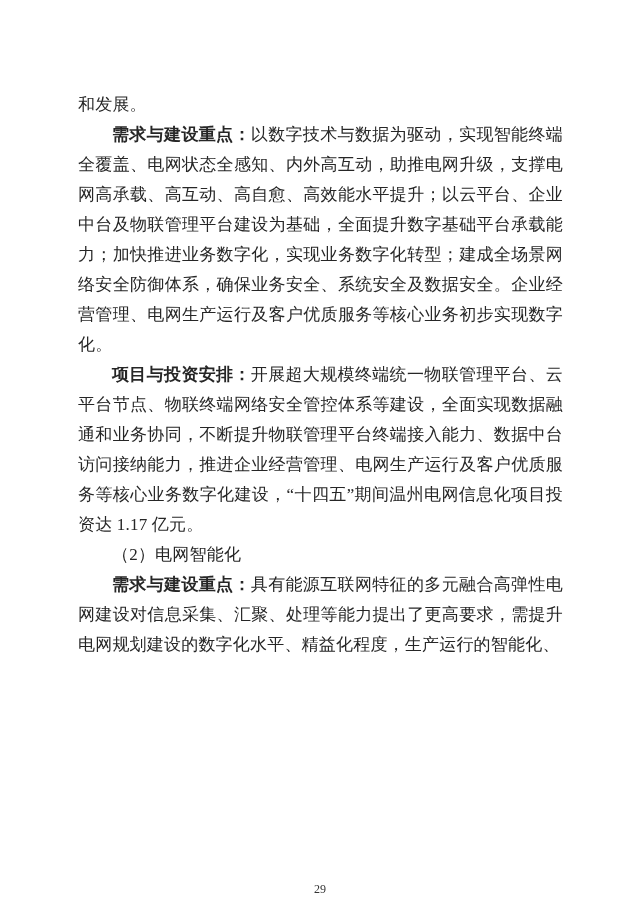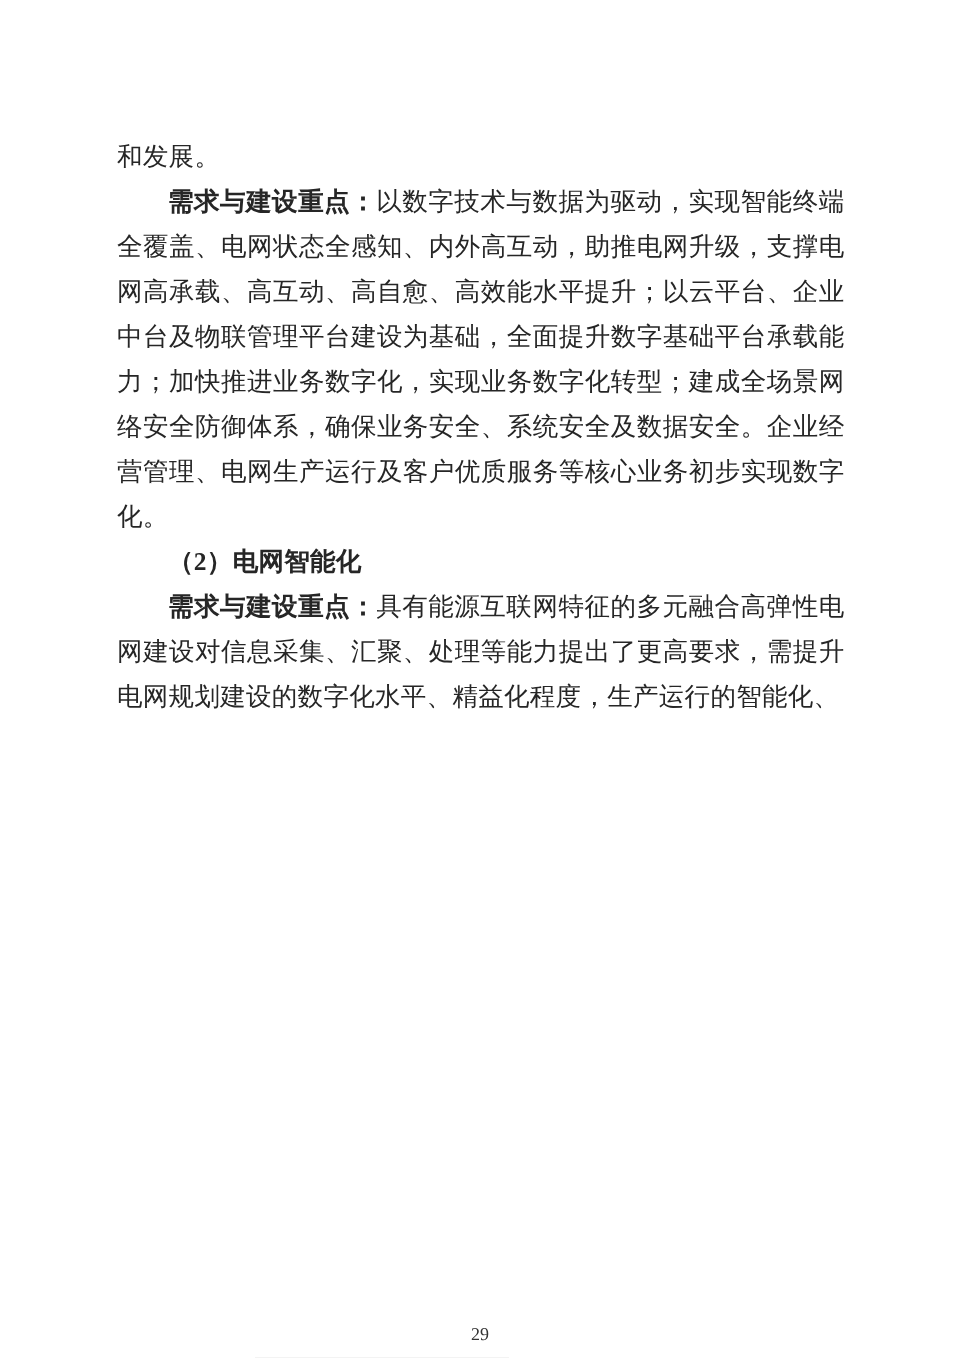--- a/index.html
+++ b/index.html
@@ -33,21 +33,21 @@
     text-indent: 2em;
   }
   .para.no-indent {
     text-indent: 0;
     font-family: Liberation Serif, serif;
   }
   .label {
     font-weight: bold;
   }
   .heading .bold {
-    font-weight: bold;
+    font-weight: normal;
   }
   .footer {
     position: absolute;
     left: 0;
     right: 0;
     top: 881px;
     text-align: center;
     font-size: 12px;
     line-height: 16px;
     color: #333333;
@@ -57,20 +57,21 @@
 <body>
 
 <div class="page">
 
   <div class="body-text">
 
     <p class="para no-indent"><span>和发展。</span></p>
 
     <p class="para"><span class="label">需求与建设重点：</span><span>以数字技术与数据为驱动，实现智能终端全覆盖、电网状态全感知、内外高互动，助推电网升级，支撑电网高承载、高互动、高自愈、高效能水平提升；以云平台、企业中台及物联管理平台建设为基础，全面提升数字基础平台承载能力；加快推进业务数字化，实现业务数字化转型；建成全场景网络安全防御体系，确保业务安全、系统安全及数据安全。企业经营管理、电网生产运行及客户优质服务等核心业务初步实现数字化。</span></p>
 
+    <p class="para"><span class="label">项目与投资安排：</span><span>开展超大规模终端统一物联管理平台、云平台节点、物联终端网络安全管控体系等建设，全面实现数据融通和业务协同，不断提升物联管理平台终端接入能力、数据中台访问接纳能力，推进企业经营管理、电网生产运行及客户优质服务等核心业务数字化建设，“十四五”期间温州电网信息化项目投资达 1.17 亿元。</span></p>
 
     <p class="para heading"><span class="bold">（2）电网智能化</span></p>
 
 
     <p class="para"><span class="label">需求与建设重点：</span><span>具有能源互联网特征的多元融合高弹性电网建设对信息采集、汇聚、处理等能力提出了更高要求，需提升电网规划建设的数字化水平、精益化程度，生产运行的智能化、</span></p>
 
   </div>
 
   <div class="footer">
     <span>29</span>

